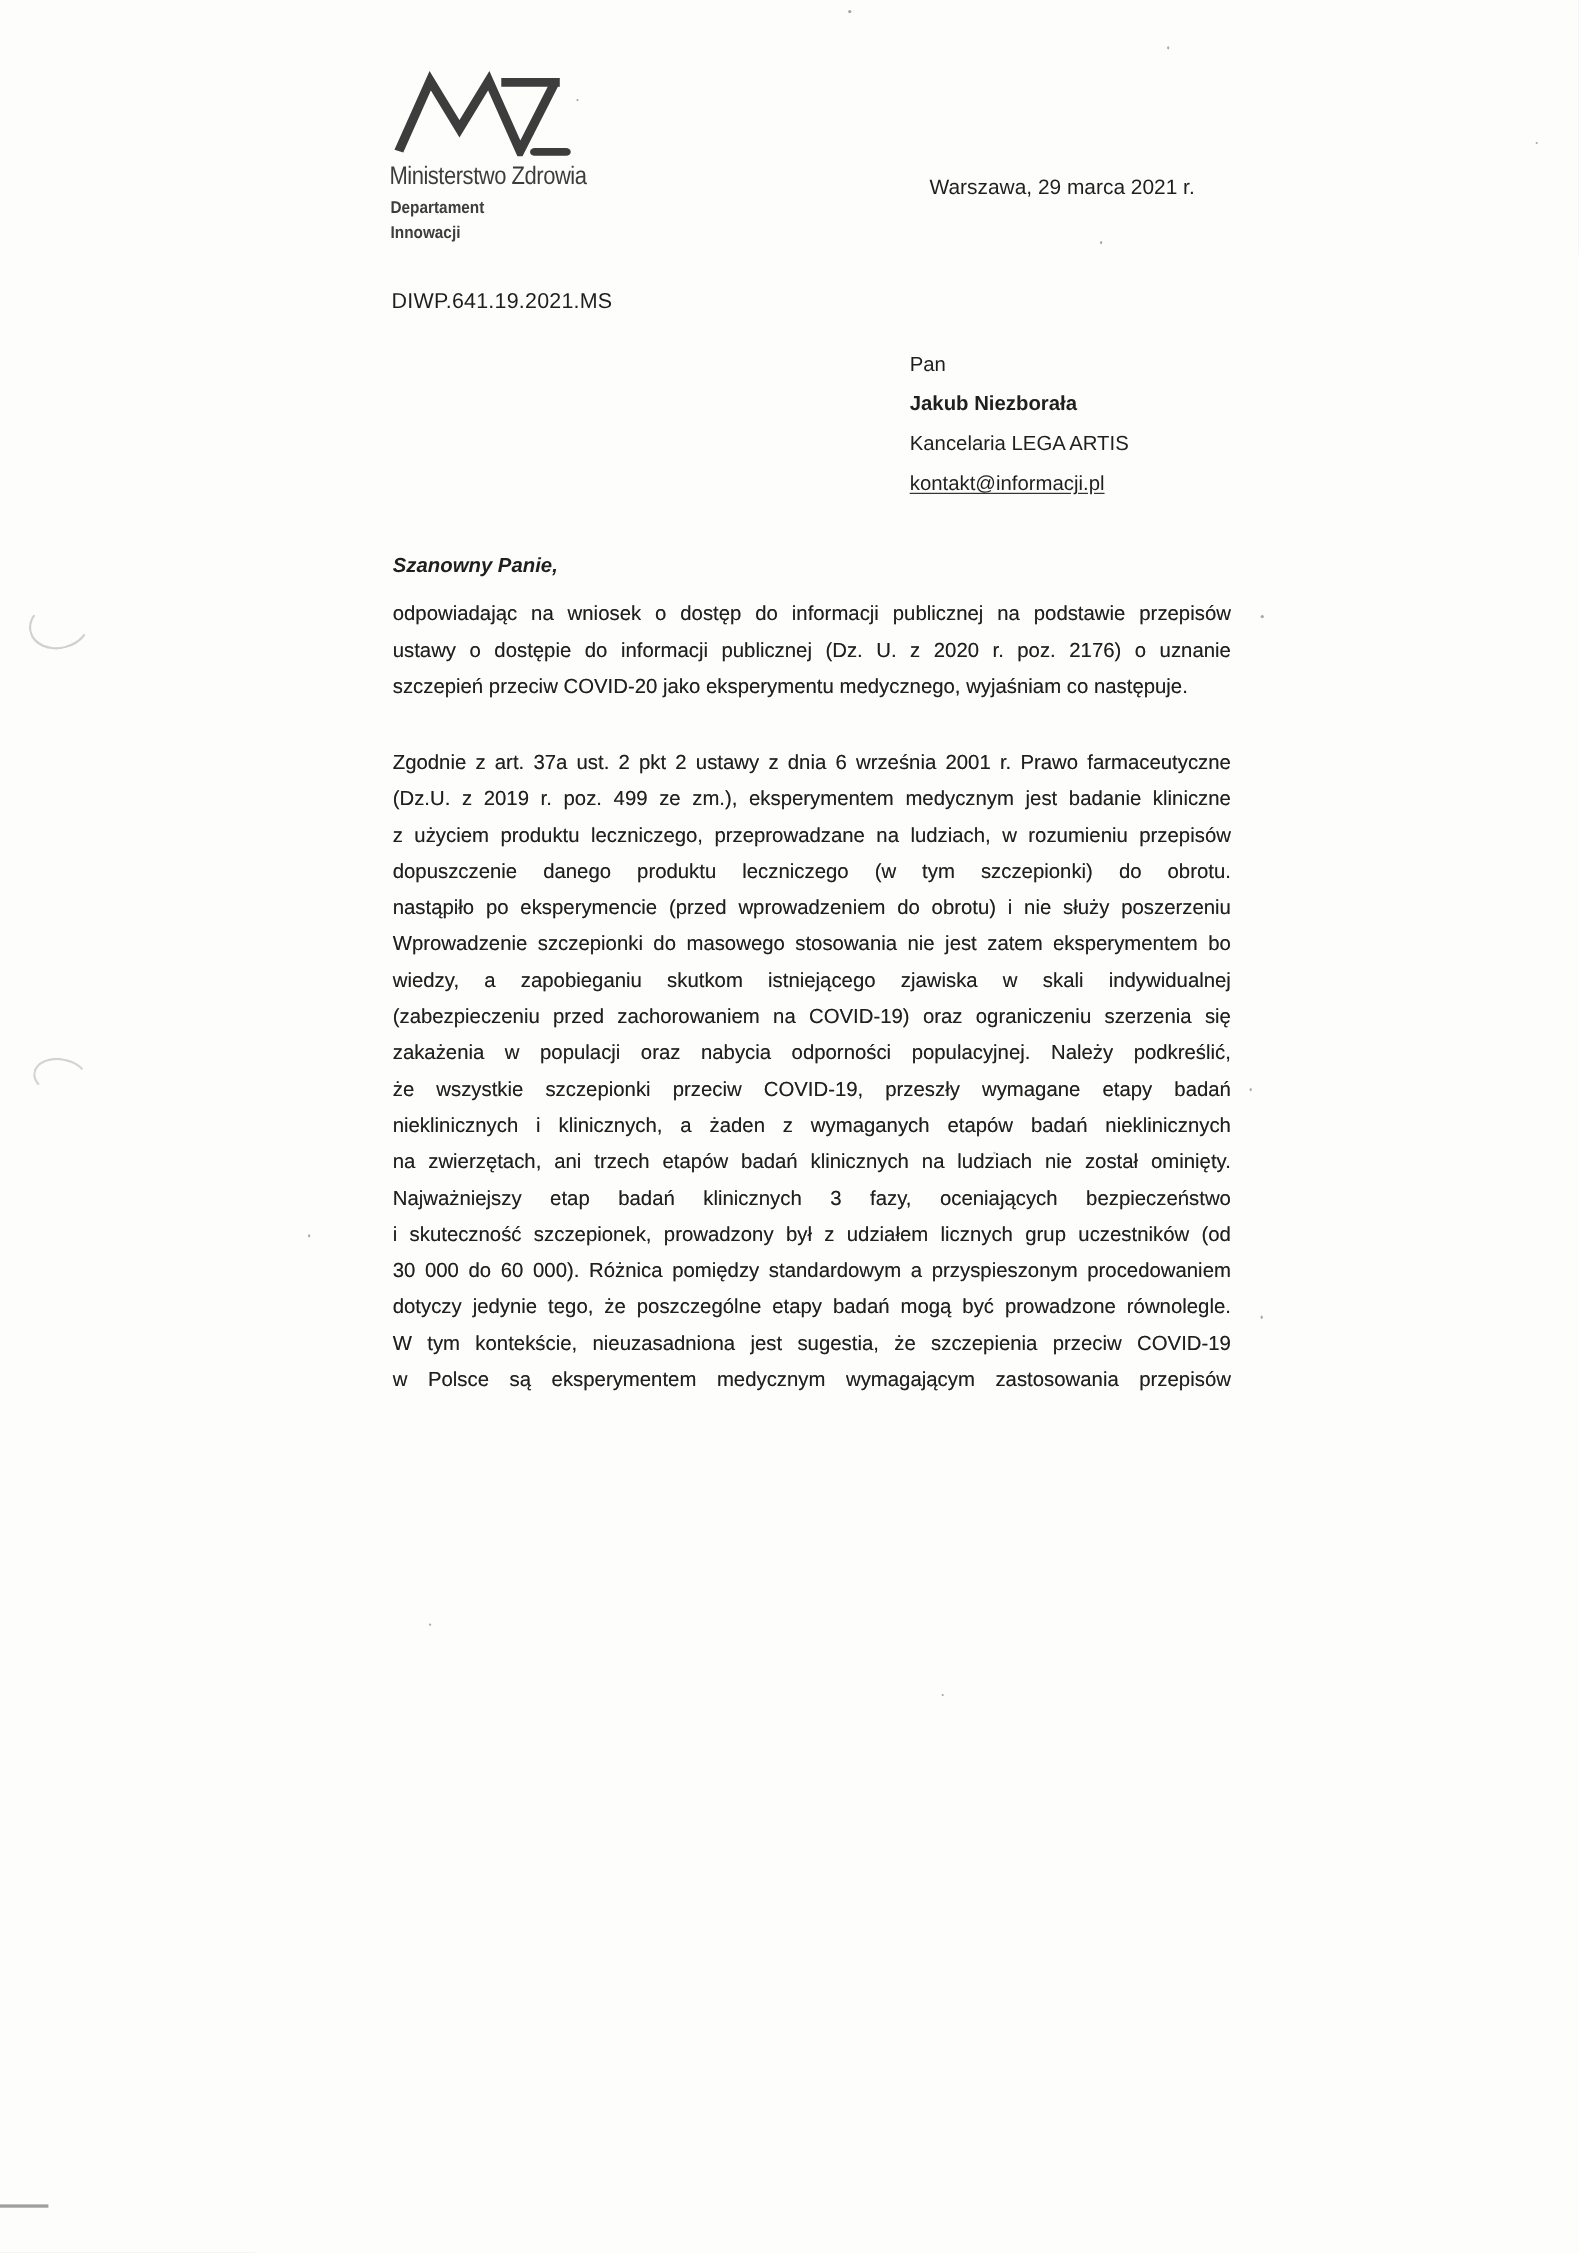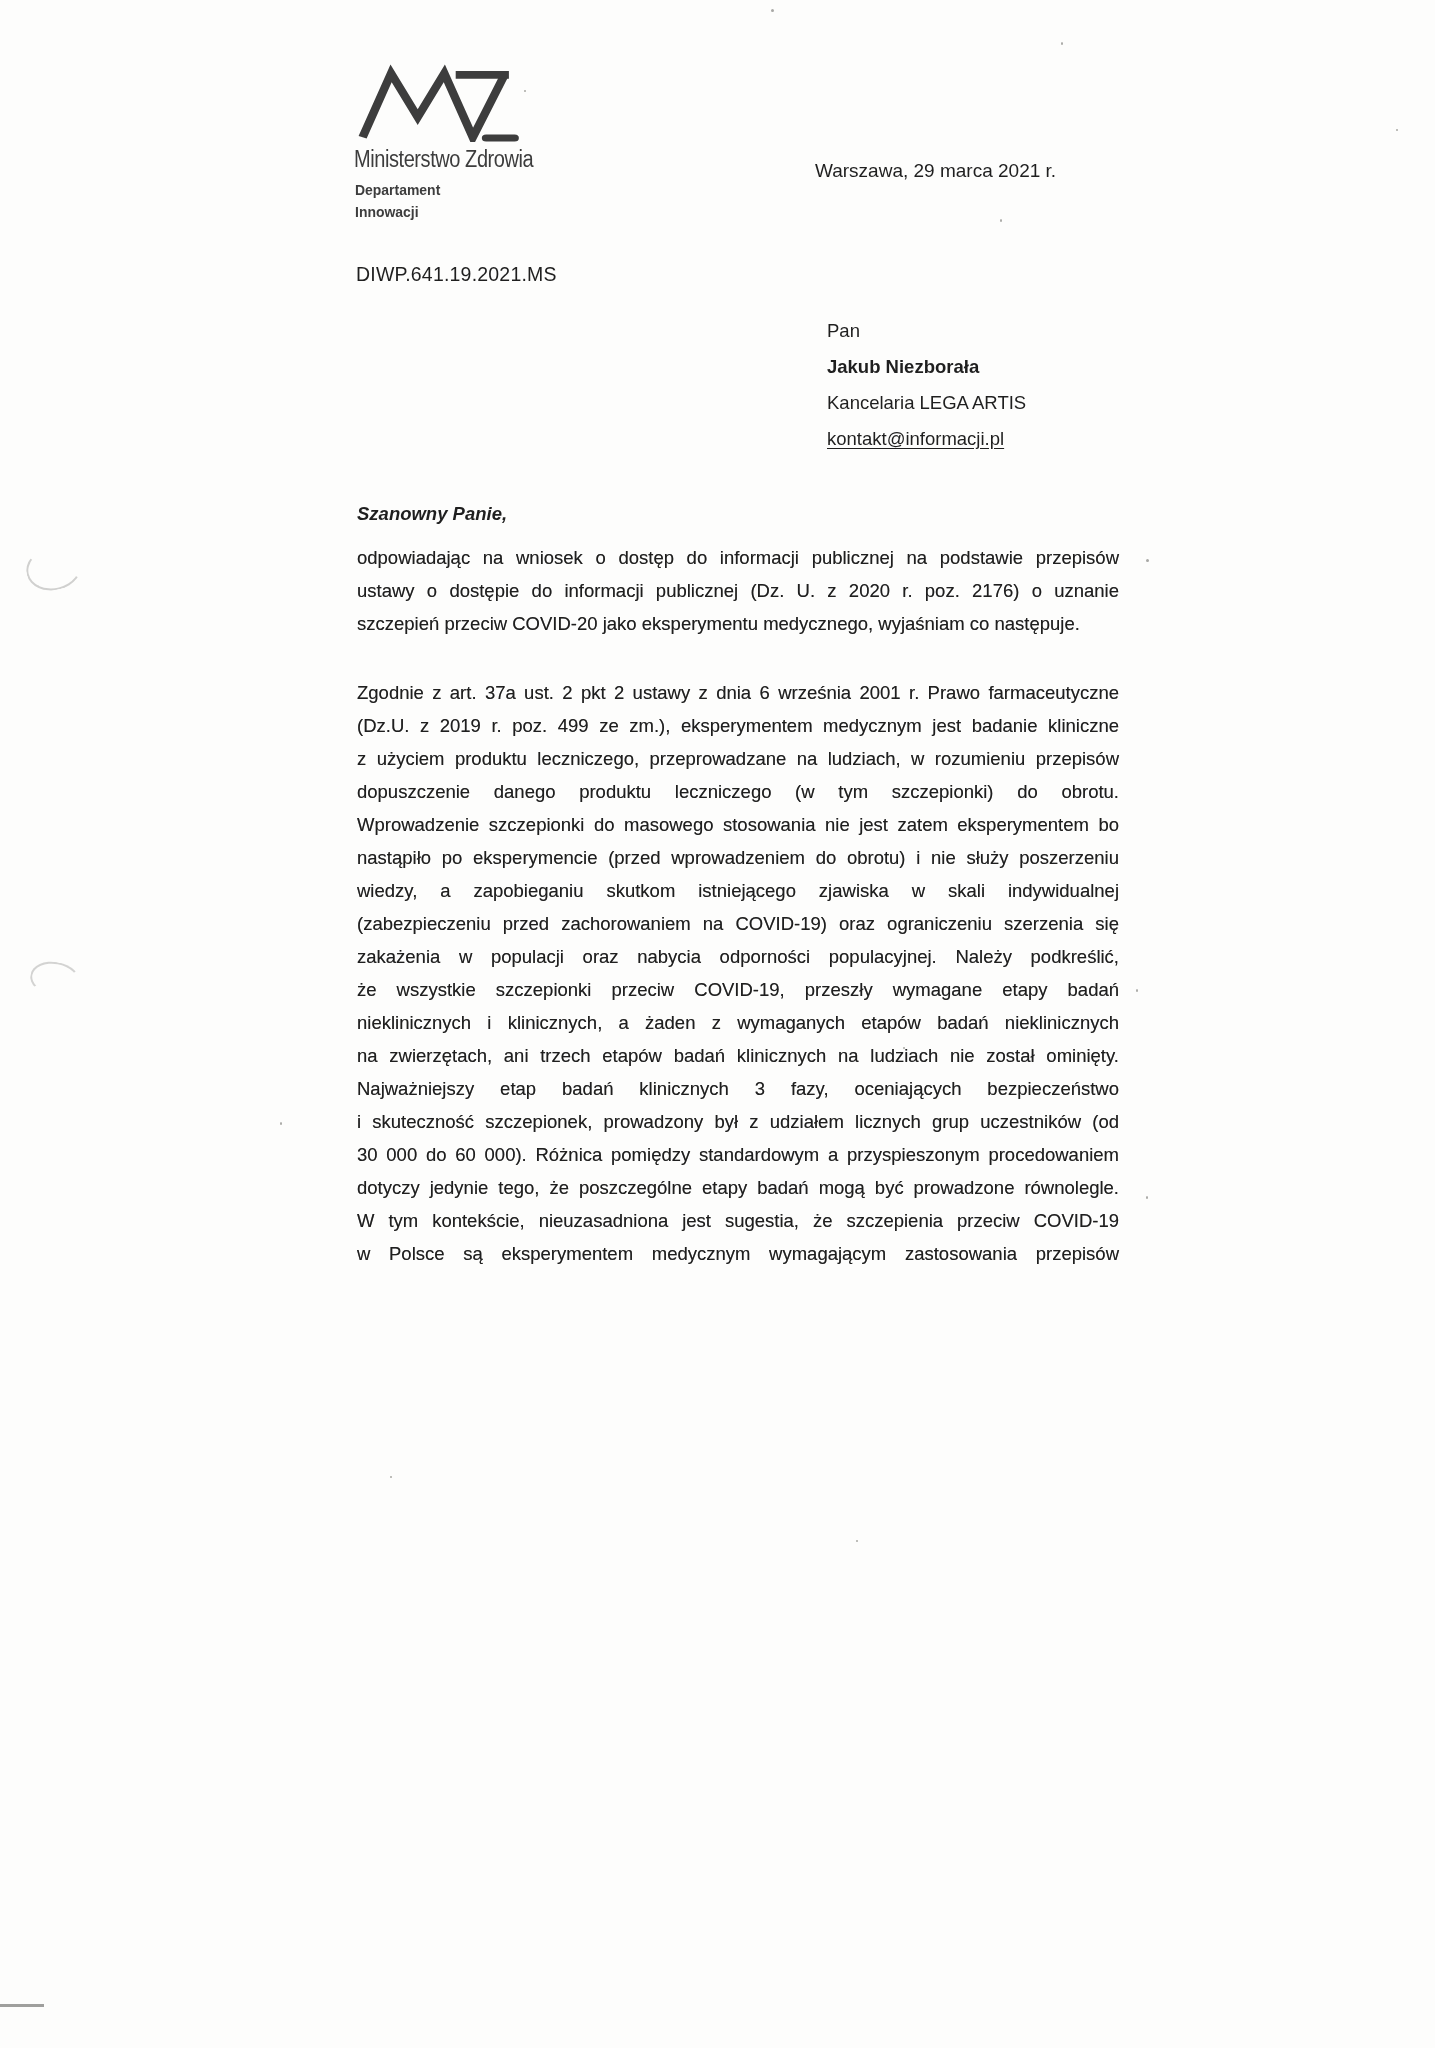--- a/index.html
+++ b/index.html
@@ -22,21 +22,21 @@
     transform: scaleX(0.87); transform-origin: left top;
     white-space: nowrap;
   }
   .dept {
     position:absolute; left:355px;
     font-size:15.5px; font-weight:700; color:#3d3d3d;
     transform: scaleX(0.9); transform-origin:left top;
     white-space: nowrap;
   }
   .dateline {
-    position:absolute; left:815px; top:160px;
+    position:absolute; left:845px; top:160px;
     font-size:19px; white-space:nowrap;
   }
   .ref {
     position:absolute; left:356px; top:263px;
     font-size:19.5px; letter-spacing:0.2px; white-space:nowrap;
   }
 
   
   .recipient { position:absolute; left:827px; top:316px; font-size:18.5px; }
   .recipient > div { height:36px; line-height:30px; white-space:nowrap; }
@@ -111,22 +111,22 @@
   <div class="para last-left" id="para1">
       <div class="jline">odpowiadając na wniosek o dostęp do informacji publicznej na podstawie przepisów</div>
       <div class="jline">ustawy o dostępie do informacji publicznej (Dz. U. z 2020 r. poz. 2176) o uznanie</div>
       <div class="jline">szczepień przeciw COVID-20 jako eksperymentu medycznego, wyjaśniam co następuje.</div>
     </div>
   <div class="para" id="para2">
       <div class="jline">Zgodnie z art. 37a ust. 2 pkt 2 ustawy z dnia 6 września 2001 r. Prawo farmaceutyczne</div>
       <div class="jline">(Dz.U. z 2019 r. poz. 499 ze zm.), eksperymentem medycznym jest badanie kliniczne</div>
       <div class="jline">z użyciem produktu leczniczego, przeprowadzane na ludziach, w rozumieniu przepisów</div>
       <div class="jline">dopuszczenie danego produktu leczniczego (w tym szczepionki) do obrotu.</div>
+      <div class="jline">nastąpiło po eksperymencie (przed wprowadzeniem do obrotu) i nie służy poszerzeniu</div>
       <div class="jline">Wprowadzenie szczepionki do masowego stosowania nie jest zatem eksperymentem bo</div>
-      <div class="jline">nastąpiło po eksperymencie (przed wprowadzeniem do obrotu) i nie służy poszerzeniu</div>
       <div class="jline">wiedzy, a zapobieganiu skutkom istniejącego zjawiska w skali indywidualnej</div>
       <div class="jline">(zabezpieczeniu przed zachorowaniem na COVID-19) oraz ograniczeniu szerzenia się</div>
       <div class="jline">zakażenia w populacji oraz nabycia odporności populacyjnej. Należy podkreślić,</div>
       <div class="jline">że wszystkie szczepionki przeciw COVID-19, przeszły wymagane etapy badań</div>
       <div class="jline">nieklinicznych i klinicznych, a żaden z wymaganych etapów badań nieklinicznych</div>
       <div class="jline">na zwierzętach, ani trzech etapów badań klinicznych na ludziach nie został ominięty.</div>
       <div class="jline">Najważniejszy etap badań klinicznych 3 fazy, oceniających bezpieczeństwo</div>
       <div class="jline">i skuteczność szczepionek, prowadzony był z udziałem licznych grup uczestników (od</div>
       <div class="jline">30 000 do 60 000). Różnica pomiędzy standardowym a przyspieszonym procedowaniem</div>
       <div class="jline">dotyczy jedynie tego, że poszczególne etapy badań mogą być prowadzone równolegle.</div>

